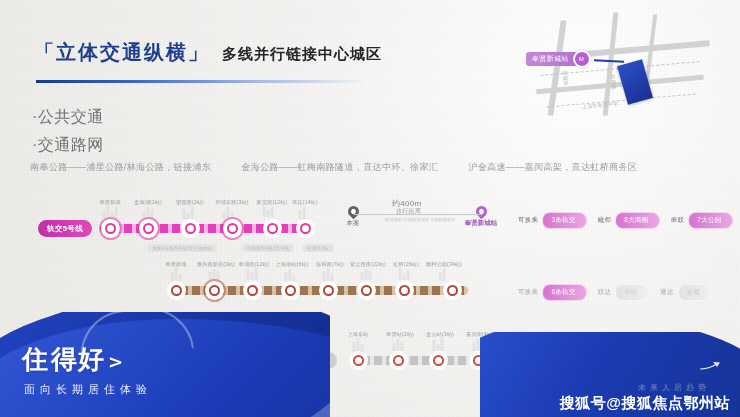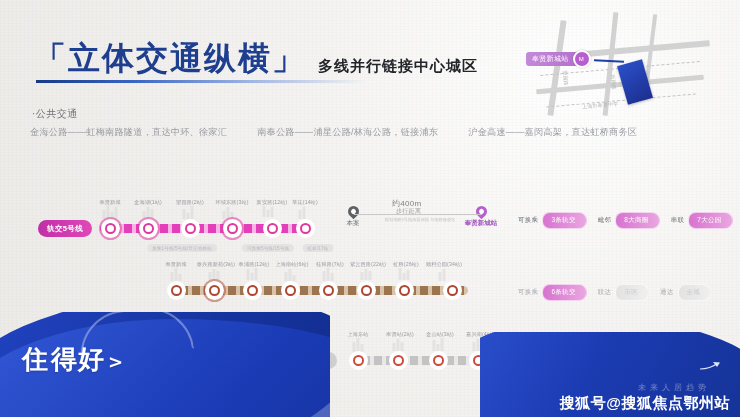--- a/index.html
+++ b/index.html
@@ -18,36 +18,36 @@
     position:absolute;inset:0;
     background-image:
       repeating-linear-gradient(0deg, rgba(0,0,0,.012) 0 1px, transparent 1px 3px),
       repeating-linear-gradient(90deg, rgba(0,0,0,.010) 0 1px, transparent 1px 4px);
     pointer-events:none;
   }
 
   
   .head{position:absolute;left:34px;top:42px;display:flex;align-items:flex-end;gap:12px;}
   .title{
-    font-size:32px;font-weight:700;letter-spacing:2px;color:#1e3f8f;
+    font-size:20px;font-weight:700;letter-spacing:2px;color:#1e3f8f;
     line-height:1;white-space:nowrap;
     font-family:"DejaVu Sans","Liberation Sans",sans-serif;
   }
   .subtitle{
     font-size:15px;font-weight:700;color:#23252b;letter-spacing:1px;
     line-height:1;padding-bottom:1px;white-space:nowrap;
   }
   .rule{
     position:absolute;left:36px;top:80px;width:330px;height:3px;
     background:linear-gradient(90deg,#163a86 0%,#3a66c4 30%,#9fb6e4 65%,rgba(200,210,230,0) 100%);
   }
 
   
   .copy{position:absolute;left:30px;top:100px;width:690px;color:#8e9097;}
-  .c-h{font-size:10px;color:#6f7178;letter-spacing:.5px;margin:7px 0 5px 2px;}
+  .c-h{font-size:16px;color:#6f7178;letter-spacing:.5px;margin:7px 0 5px 2px;}
   .c-p{font-size:9.2px;color:#9a9ca2;letter-spacing:.2px;line-height:1.5;white-space:nowrap;}
   .c-row{display:flex;gap:30px;font-size:9.2px;color:#9a9ca2;letter-spacing:.2px;white-space:nowrap;}
 
   
   .minimap{position:absolute;right:14px;top:8px;width:210px;height:108px;overflow:hidden;}
   .mm-road{position:absolute;background:#d2d2d2;border-radius:1px;}
   .mm-thin{position:absolute;border-top:1px dashed #c4c4c4;}
   .mm-plot{
     position:absolute;left:106px;top:54px;width:26px;height:40px;
     background:linear-gradient(160deg,#2b4fc9,#1c2f8e);
@@ -231,23 +231,24 @@
       <span class="mm-pin">M</span>
     </div>
 
     <div class="mm-txt" style="left:52px;top:62px;transform:rotate(84deg);transform-origin:left top;">望园路</div>
     <div class="mm-txt" style="left:100px;top:66px;transform:rotate(84deg);transform-origin:left top;">百顺路</div>
     <div class="mm-txt" style="left:66px;top:94px;transform:rotate(-5deg);">上海市奉贤中学</div>
   </div>
 
   <div class="copy">
     <div class="c-h">·公共交通</div>
+    <div class="c-h">·交通路网</div>
     <div class="c-row">
+      <span>南奉公路——浦星公路/林海公路，链接浦东</span>
       <span>金海公路——虹梅南路隧道，直达中环、徐家汇</span>
-      <span>南奉公路——浦星公路/林海公路，链接浦东</span>
       <span>沪金高速——嘉闵高架，直达虹桥商务区</span>
     </div>
   </div>
 
   <div class="diagram">
 
     <div class="line-row row1">
       <div class="line-tag tag-pink">轨交5号线</div>
       <div class="track track-pink" style="left:100px;width:208px;"></div>
 
@@ -493,20 +494,21 @@
 
   <div class="brandwrap">
     <div class="wave"></div>
     <div class="wave2"></div>
     <div class="swoosh"></div>
     <div class="brand-main">
       <span>住</span>
       <span>得好</span>
       <span class="gt">&gt;</span>
     </div>
+    <div class="brand-sub">面向长期居住体验</div>
   </div>
 
   <div class="wmwrap">
     <div class="wm-bg"></div>
     <div class="wm-tag2">未来人居趋势</div>
     <svg class="arrow" viewBox="0 0 22 10">
       <path d="M0 8 Q10 8 18 2" stroke="#dfe6ff" stroke-width="1.2" fill="none"></path>
       <path d="M13 1 L20 1.5 L17 6 Z" fill="#dfe6ff"></path>
     </svg>
     <div class="wm-name">搜狐号@搜狐焦点鄂州站</div>

